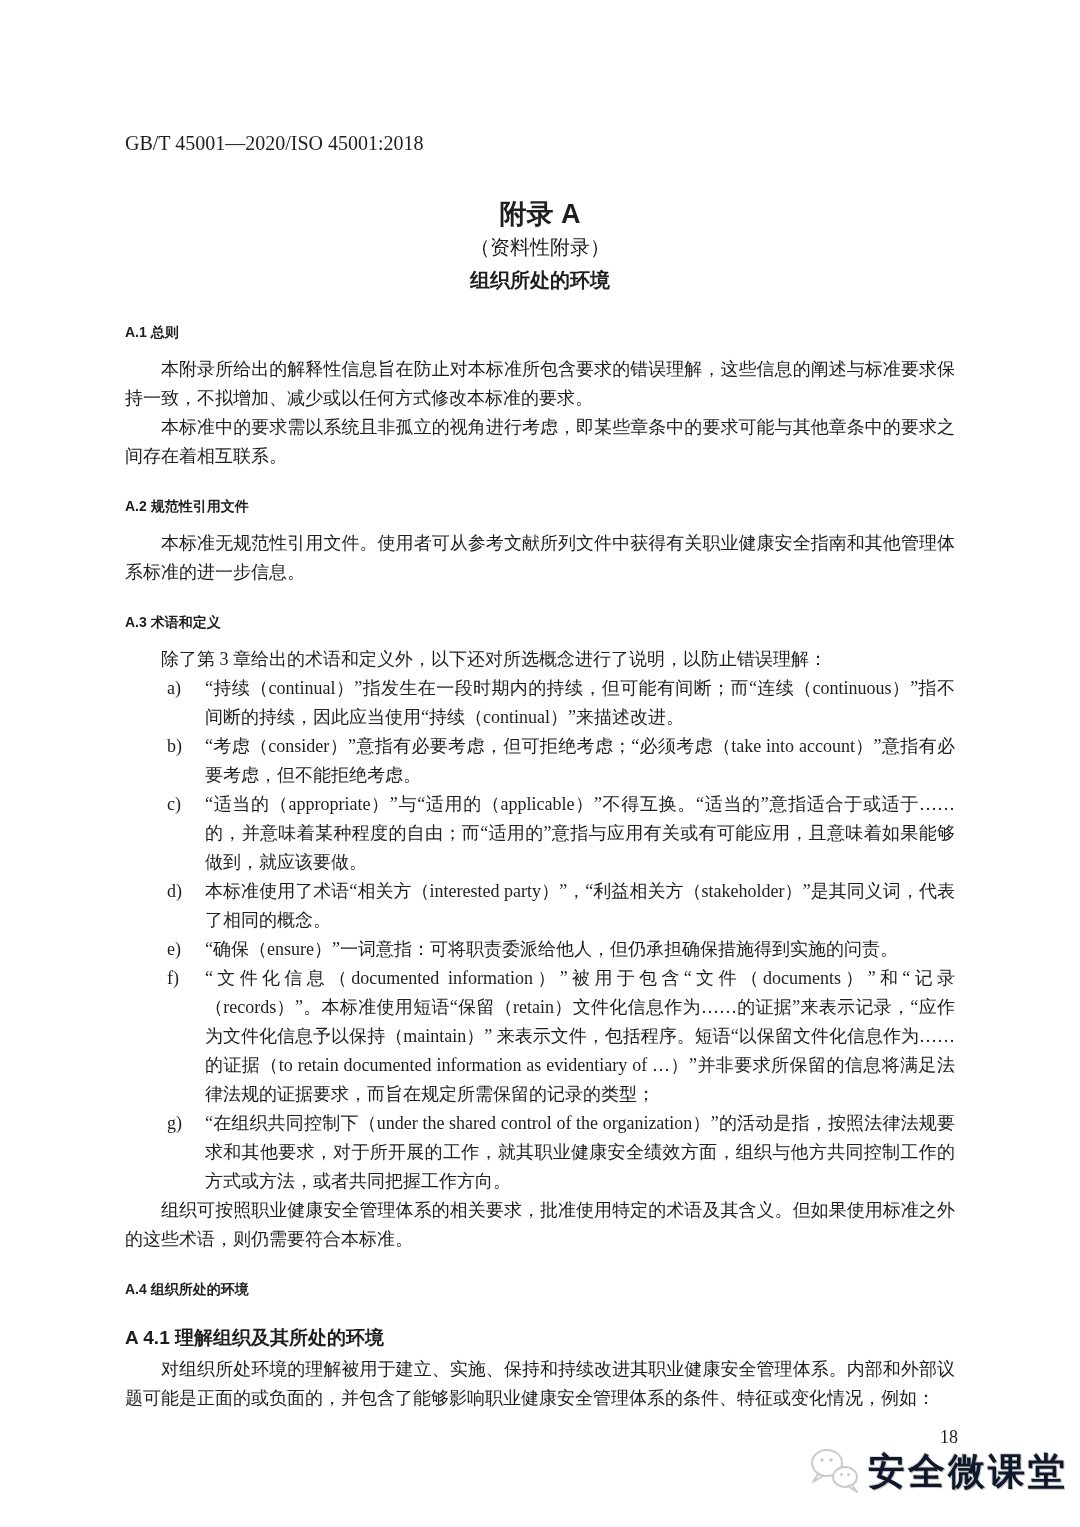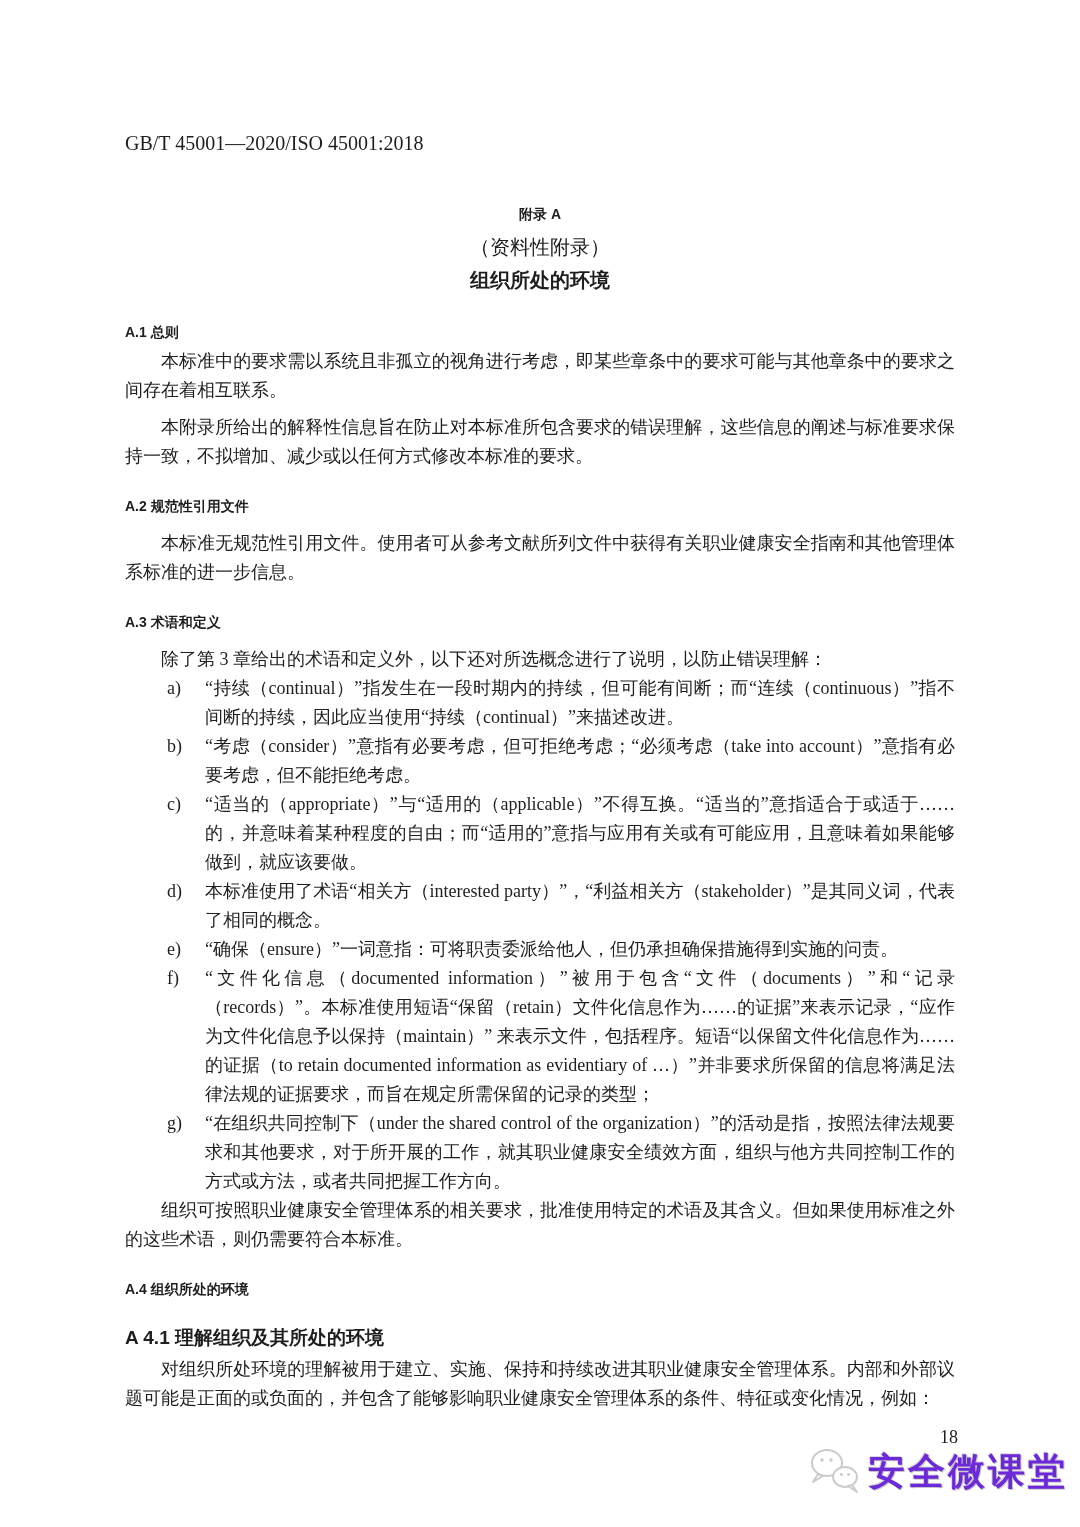--- a/index.html
+++ b/index.html
@@ -4,63 +4,63 @@
 <style>
   html,body{margin:0;padding:0;background:#ffffff;}
   .page{
     width:1080px;height:1527px;position:relative;background:#ffffff;
     box-sizing:border-box;padding:0 125px;color:#1e1e1e;
     font-family:"Liberation Serif","DejaVu Serif",serif;
     font-size:18px;line-height:29px;overflow:hidden;
   }
   .doc-header{padding-top:128px;font-size:20px;line-height:30px;}
   .title-block{margin-top:40px;text-align:center;}
-  .appendix-label{font-family:"Liberation Sans","DejaVu Sans",sans-serif;font-weight:700;font-size:14px;line-height:33px;}
+  .appendix-label{font-family:"Liberation Sans","DejaVu Sans",sans-serif;font-weight:700;font-size:27px;line-height:33px;}
   .appendix-note{font-size:20px;line-height:33px;}
   .doc-title{font-family:"Liberation Sans","DejaVu Sans",sans-serif;font-weight:700;font-size:20px;line-height:33px;}
   .sec-heading{
     font-family:"Liberation Sans","DejaVu Sans",sans-serif;font-weight:700;
     font-size:14px;line-height:30px;margin:20px 0 0 0;
   }
   .sub-heading{
     font-family:"Liberation Sans","DejaVu Sans",sans-serif;font-weight:700;
     font-size:19px;line-height:30px;margin:19px 0 0 0;
   }
   .para{margin:8px 0 0 0;text-indent:2em;text-align:justify;}
   .para.tight{margin-top:0;}
   .term-list{margin:0;}
   .list-item{display:flex;padding-left:42px;}
   .li-label{flex:none;width:38px;}
   .li-text{flex:1;text-align:justify;}
   .page-number{position:absolute;top:1424px;right:122px;font-size:18px;line-height:26px;margin-left:12px;}
   .watermark{position:absolute;top:1446px;right:12px;display:flex;align-items:center;gap:4px;}
   .wm-text{
     font-family:"Liberation Sans","DejaVu Sans",sans-serif;font-weight:700;
-    font-size:37px;letter-spacing:3px;color:#6d28d9;
+    font-size:37px;letter-spacing:3px;color:#0f172a;
     text-shadow:1px 1px 0 #c6c6c6,-1px -1px 0 #d8d8d8;
     white-space:nowrap;
   }
   .wm-icon{display:block;}
 </style>
 </head>
 <body>
 
 <div class="page">
 
   <div class="doc-header">GB/T 45001—2020/ISO 45001:2018</div>
 
   <div class="title-block">
     <div class="appendix-label">附录 A</div>
     <div class="appendix-note">（资料性附录）</div>
     <div class="doc-title">组织所处的环境</div>
   </div>
 
   <div class="sec-heading">A.1 总则</div>
+  <p class="para">本附录所给出的解释性信息旨在防止对本标准所包含要求的错误理解，这些信息的阐述与标准要求保持一致，不拟增加、减少或以任何方式修改本标准的要求。</p>
   <p class="para tight">本标准中的要求需以系统且非孤立的视角进行考虑，即某些章条中的要求可能与其他章条中的要求之间存在着相互联系。</p>
-  <p class="para">本附录所给出的解释性信息旨在防止对本标准所包含要求的错误理解，这些信息的阐述与标准要求保持一致，不拟增加、减少或以任何方式修改本标准的要求。</p>
 
   <div class="sec-heading">A.2 规范性引用文件</div>
   <p class="para">本标准无规范性引用文件。使用者可从参考文献所列文件中获得有关职业健康安全指南和其他管理体系标准的进一步信息。</p>
 
   <div class="sec-heading">A.3 术语和定义</div>
   <p class="para">除了第 3 章给出的术语和定义外，以下还对所选概念进行了说明，以防止错误理解：</p>
 
   <div class="term-list">
     <div class="list-item">
       <span class="li-label">a)</span>

